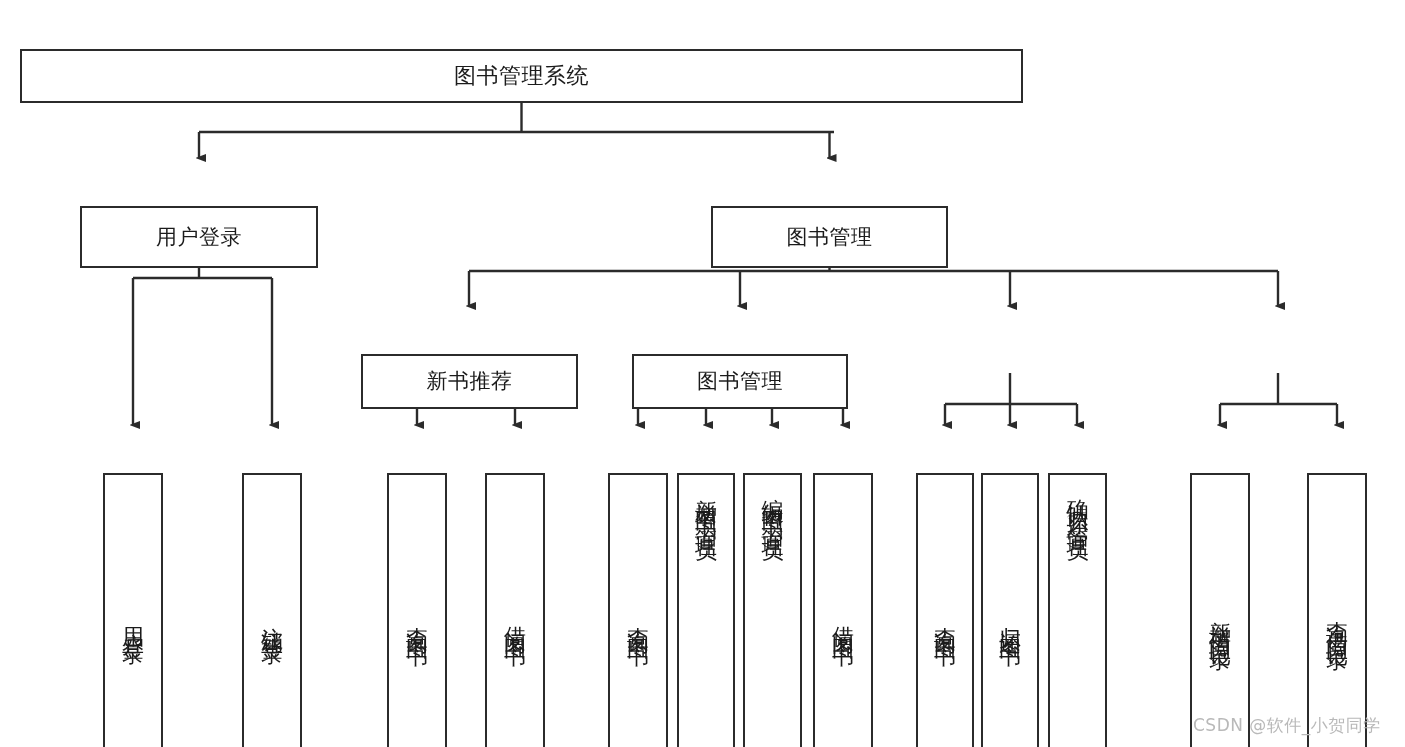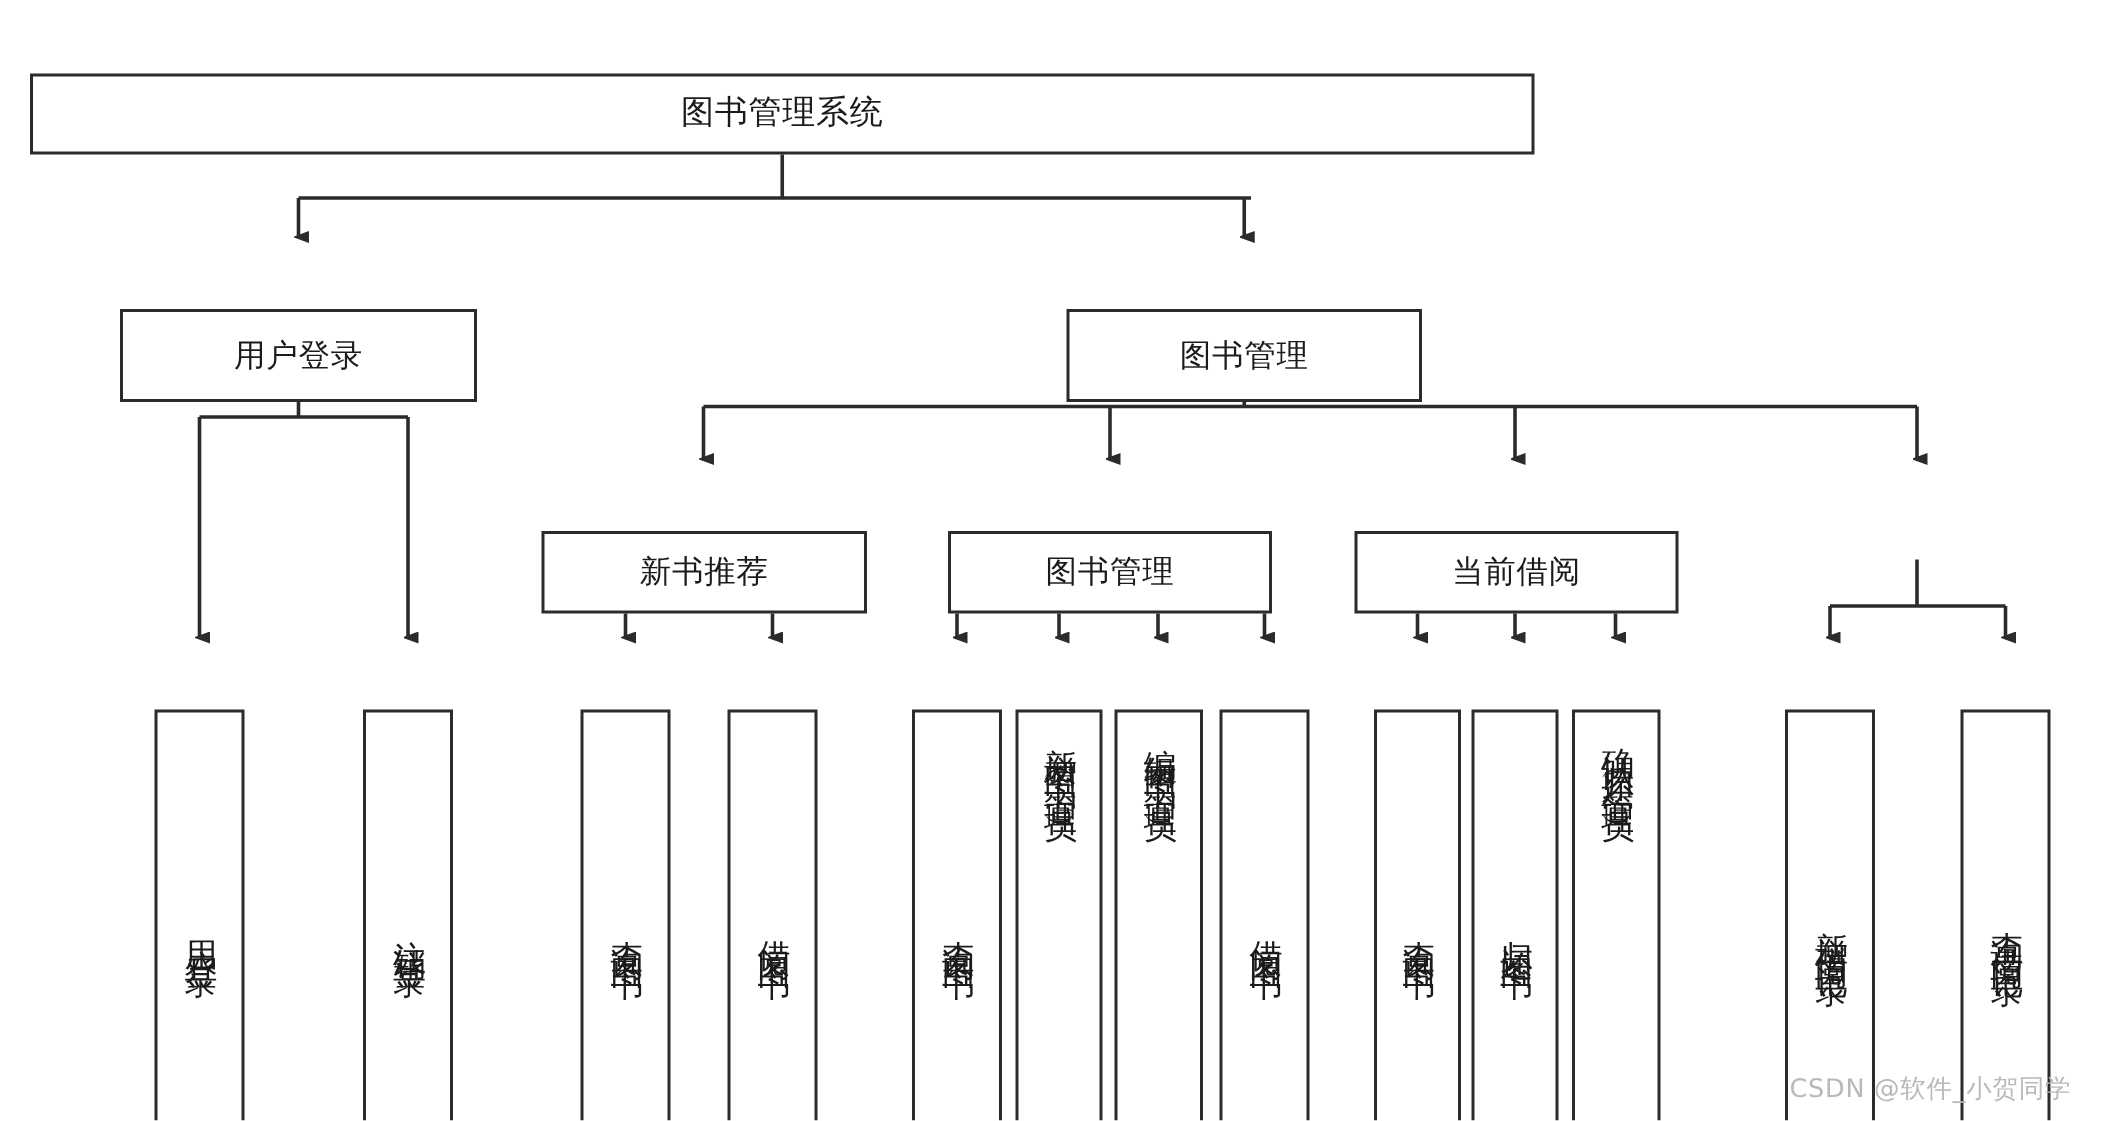--- a/index.html
+++ b/index.html
@@ -148,23 +148,20 @@
   <div class="node horiz" id="node-l2-1" style="left: 711px; top: 170px; width: 237px; height: 62px;">
     <span class="node-label">图书管理</span>
   </div>
 
   <div class="node horiz" id="node-l3-0" style="left: 361px; top: 318px; width: 217px; height: 55px;">
     <span class="node-label">新书推荐</span>
   </div>
   <div class="node horiz" id="node-l3-1" style="left: 632px; top: 318px; width: 216px; height: 55px;">
     <span class="node-label">图书管理</span>
   </div>
-  <div class="node horiz" id="node-l3-2" style="left: 903px; top: 318px; width: 216px; height: 55px;">
-    <span class="node-label">当前借阅</span>
-  </div>
 
   <div class="node vert align-mid" id="node-leaf-0" style="left: 103px; top: 437px; width: 60px; height: 296px;">
     <span class="node-label">用户登录</span>
   </div>
   <div class="node vert align-mid" id="node-leaf-1" style="left: 242px; top: 437px; width: 60px; height: 296px;">
     <span class="node-label">注销登录</span>
   </div>
   <div class="node vert align-mid" id="node-leaf-2" style="left: 387px; top: 437px; width: 60px; height: 296px;">
     <span class="node-label">查询图书</span>
   </div>

